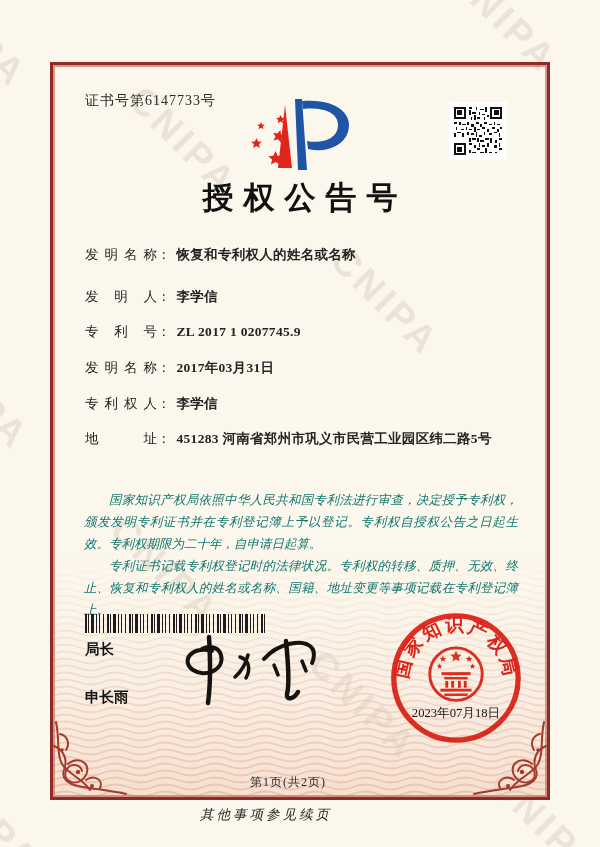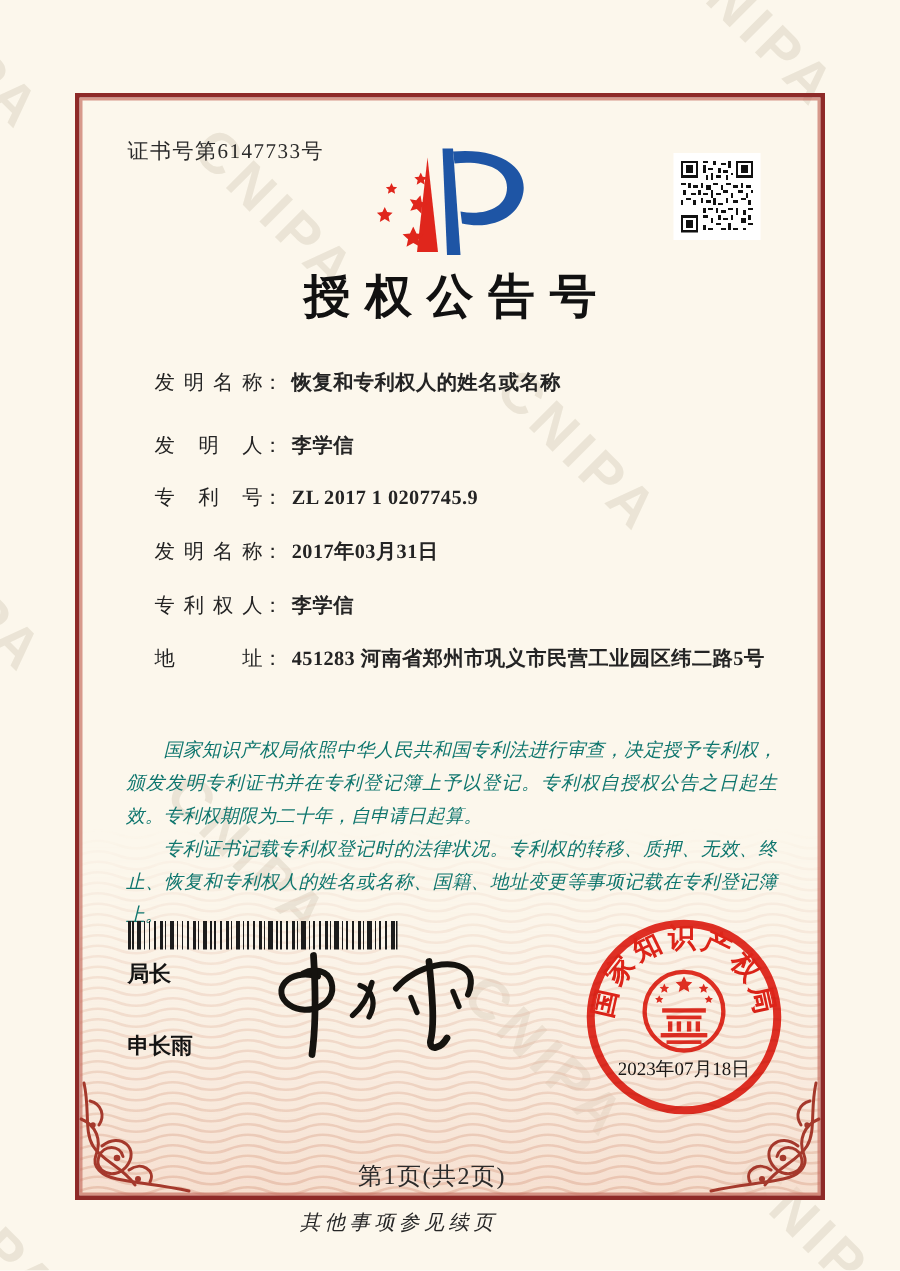--- a/index.html
+++ b/index.html
@@ -29,21 +29,21 @@
   .cert-number { position:absolute; left:85px; top:92px; font-size:14px; letter-spacing:1px; color:#2a2a2a; z-index:4; }
 
   .logo { position:absolute; left:248px; top:98px; z-index:4; }
   .qr { position:absolute; left:449px; top:102px; width:58px; height:58px; background:#fff;
         display:flex; align-items:center; justify-content:center; z-index:4; }
 
   .title { position:absolute; left:0; top:177px; width:600px; text-align:center;
     font-size:31px; font-weight:700; letter-spacing:10px; text-indent:10px; color:#111; z-index:4; }
 
   .frow { position:absolute; left:85px; width:440px; font-size:13.5px; color:#242424; z-index:4; white-space:nowrap; }
-  .flabel { display:inline-block; width:72px; text-align:justify; text-align-last:justify; vertical-align:top;margin-left:18px; }
+  .flabel { display:inline-block; width:72px; text-align:justify; text-align-last:justify; vertical-align:top; }
   .fcolon { display:inline-block; margin-right:6px; }
   .fvalue { font-weight:600; letter-spacing:0.3px; }
   .fpair2 { position:absolute; left:217px; top:0; }
 
   .legal { position:absolute; left:84px; top:489px; width:434px; font-size:12.5px; line-height:22px;
     color:#0f766e; font-style:italic; z-index:4; text-align:justify; }
   .legal p { text-indent:2em; }
 
   .barcode { position:absolute; left:85px; top:614px; width:180px; height:19px; z-index:4;
     background-image:repeating-linear-gradient(90deg,
@@ -55,21 +55,21 @@
     font-weight:700; font-size:14.5px; color:#141414; }
   .director-title { top:640px; }
   .director-name { top:688px; }
 
   .signature { position:absolute; left:172px; top:631px; z-index:5; }
 
   .seal { position:absolute; left:388px; top:610px; width:136px; height:136px; z-index:6; mix-blend-mode:multiply; }
   .seal-text { font-family:"Liberation Serif","DejaVu Serif",serif; font-weight:700; }
 
   .page-number { position:absolute; left:0; top:774px; width:576px; text-align:center;
-    font-size:16px; letter-spacing:1px; color:#2a2a2a; z-index:5; }
+    font-size:12px; letter-spacing:1px; color:#2a2a2a; z-index:5; }
   .continuation { position:absolute; left:0; top:806px; width:532px; text-align:center;
     font-size:13.5px; font-style:italic; letter-spacing:3px; color:#262626; z-index:4; }
 </style>
 </head>
 <body>
 
 <div class="page">
 
   <span class="wm" style="left:-60px; top:-30px;">CNIPA</span>
   <span class="wm" style="left:150px; top:78px;">CNIPA</span>

